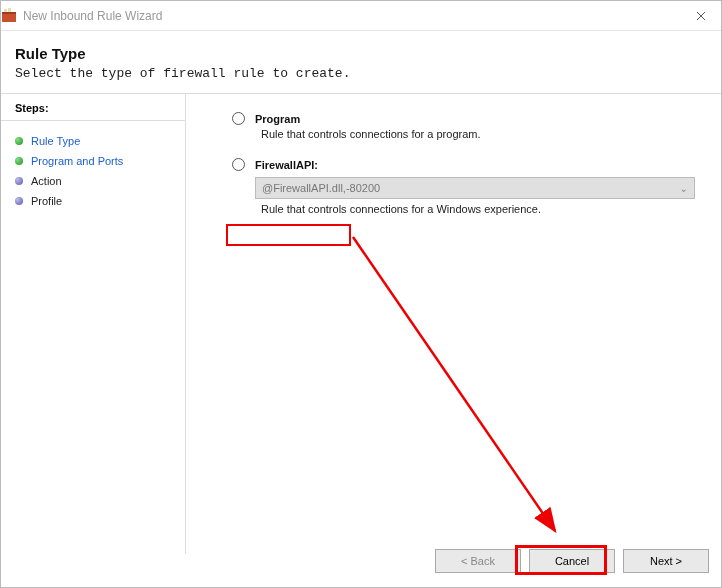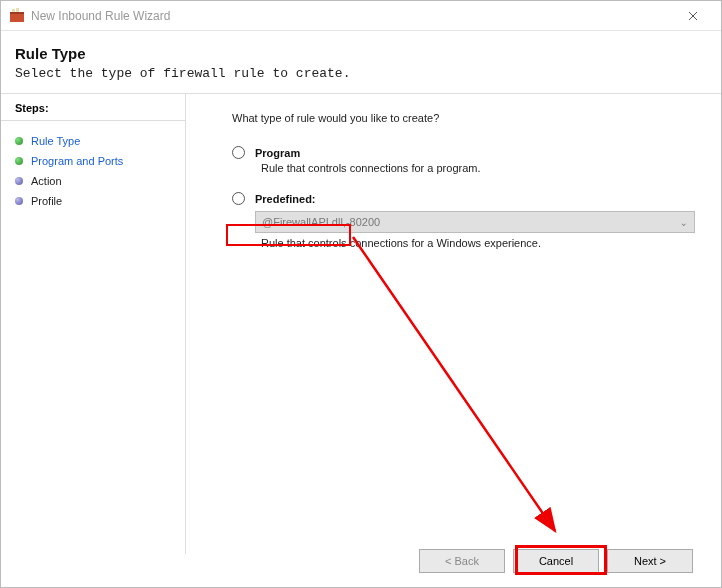--- a/index.html
+++ b/index.html
@@ -1,17 +1,17 @@
 <!DOCTYPE html>
 <html><head>
 <meta charset="utf-8">
 <style>
   * { box-sizing: border-box; margin: 0; padding: 0; font-family: "Segoe UI", Tahoma, sans-serif; }
   body { background: #fff; width: 722px; height: 588px; border: 1px solid #bbb; position: relative; }
-  .titlebar { height: 30px; display: flex; align-items: center; padding: 0 8px; border-bottom: 1px solid #e5e5e5; }
+  .titlebar { height: 30px; display: flex; align-items: center; padding: 0 0; border-bottom: 1px solid #e5e5e5; }
   .titlebar .icon { width: 16px; height: 16px; margin-right: 6px; }
   .titlebar .title { font-size: 12px; color: #999; flex: 1; }
   .titlebar .close { width: 40px; height: 28px; display: flex; align-items: center; justify-content: center; color: #666; }
   .header { padding: 14px 14px 12px; }
   .header h1 { font-size: 15px; font-weight: bold; color: #111; margin-bottom: 4px; }
   .header p { font-size: 13px; color: #222; font-family: Liberation Mono, monospace; }
   .body { display: flex; border-top: 1px solid #ddd; }
   .sidebar { width: 186px; padding: 8px 0; border-right: 1px solid #ddd; }
   .sidebar-head { font-size: 11px; font-weight: bold; padding: 0 14px 6px; border-bottom: 1px solid #ddd; margin-bottom: 10px; }
   .step { display: flex; align-items: center; padding: 4px 14px; font-size: 11px; color: #222; cursor: pointer; }
@@ -21,21 +21,21 @@
   .content { flex: 1; padding: 18px 26px 0 46px; position: relative; }
   .prompt { font-size: 11px; color: #222; margin-bottom: 22px; }
   .option { margin-bottom: 18px; }
   .option-head { display: flex; align-items: center; }
   .radio { width: 13px; height: 13px; border: 1px solid #555; border-radius: 50%; margin-right: 10px; display: inline-flex; align-items: center; justify-content: center; }
   .radio.selected::after { content: ""; width: 7px; height: 7px; background: #111; border-radius: 50%; }
   .opt-label { font-size: 11px; font-weight: bold; color: #111; }
   .opt-desc { font-size: 11px; color: #222; margin-left: 29px; margin-top: 3px; }
   .predef-select { margin-left: 23px; margin-top: 6px; height: 22px; width: 440px; background: #e0e0e0; border: 1px solid #bbb; font-size: 11px; color: #777; padding: 0 6px; display: flex; align-items: center; justify-content: space-between; }
   .predef-select .chev { color: #888; font-size: 10px; }
-  .buttons { position: absolute; right: 28px; bottom: 14px; display: flex; gap: 8px; margin-top: 32px; }
+  .buttons { position: absolute; right: 12px; bottom: 14px; display: flex; gap: 8px; margin-top: 32px; }
   .btn { width: 86px; height: 24px; font-size: 11px; border: 1px solid #aaa; background: #e9e9e9; display: flex; align-items: center; justify-content: center; }
   .btn.disabled { color: #888; }
   .highlight-port { position: absolute; border: 2px solid #e00; }
   .highlight-next { position: absolute; border: 3px solid #e00; }
 </style>
 </head>
 <body>
 
 <div class="titlebar">
   <span class="icon">
@@ -74,35 +74,34 @@
         <span class="bullet"></span>
         <span>Action</span>
       </div>
     <div class="step muted">
         <span class="bullet"></span>
         <span>Profile</span>
       </div>
   </div>
 
   <div class="content" style="height:460px;">
-    <div class="prompt">What type of rule would you like to create?</div>
 
     <div class="option">
       <div class="option-head">
         <span class="radio"></span>
         <span class="opt-label">Program</span>
       </div>
       <div class="opt-desc">Rule that controls connections for a program.</div>
     </div>
 
 
     <div class="option">
       <div class="option-head">
         <span class="radio"></span>
-        <span class="opt-label">Predefined:</span>
+        <span class="opt-label">FirewallAPI:</span>
       </div>
       <div class="predef-select">
         <span>@FirewallAPI.dll,-80200</span>
         <span class="chev">⌄</span>
       </div>
       <div class="opt-desc" style="margin-top:4px;">Rule that controls connections for a Windows experience.</div>
     </div>
 
   </div>
 </div>

